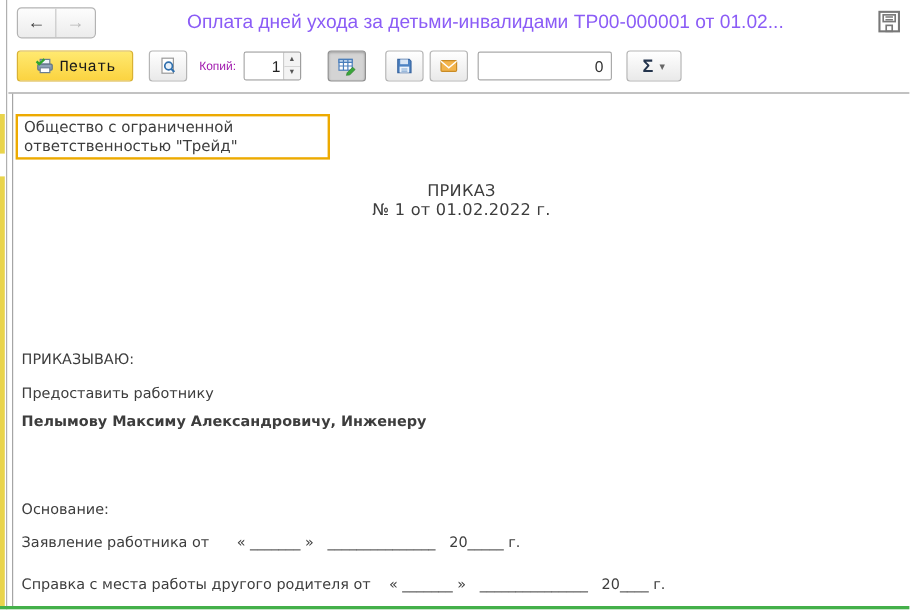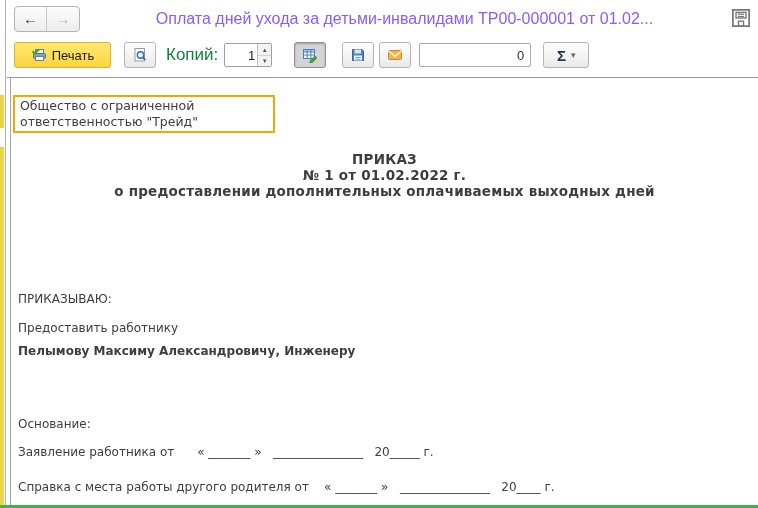--- a/index.html
+++ b/index.html
@@ -20,41 +20,41 @@
   .navgroup{margin-left:7px;display:flex;border:1px solid #b3b3b3;border-radius:4px;overflow:hidden;background:linear-gradient(#fdfdfd,#ececec);}
   .navbtn{width:32px;height:24px;border:none;background:transparent;font-size:15px;font-weight:bold;cursor:pointer;padding:0;line-height:24px;}
   .navbtn.back{border-right:1px solid #c9c9c9;color:#3a3a3a;}
   .navbtn.fwd{color:#b8b8b8;}
   .title{flex:1;text-align:center;font-size:16px;color:#8b5cf6;white-space:nowrap;overflow:hidden;padding:0 4px;}
   .titlesave{width:24px;height:24px;margin-right:5px;background:none;border:none;padding:0;cursor:pointer;}
   
   .toolbar{position:absolute;left:7px;top:39px;right:0;height:32px;display:flex;align-items:center;}
   .btn{height:26px;border:1px solid #b5b5b5;border-radius:3px;background:linear-gradient(#ffffff,#e9e9e9);display:flex;align-items:center;justify-content:center;cursor:pointer;box-sizing:border-box;}
   .btn.icon{width:32px;}
-  .print{margin-left:7px;width:97px;background:linear-gradient(#ffe970,#fbd340);border-color:#d9b234;font-size:13px;color:#1a1a1a;gap:5px;}
+  .print{margin-left:7px;width:97px;background:linear-gradient(#ffe970,#fbd340);border-color:#d9b234;font-size:13px;color:#1a1a1a;gap:5px;font-family:Liberation Mono, monospace;}
   .preview{margin-left:13px;}
-  .lbl{margin-left:10px;font-size:17px;color:#15803d;}
+  .lbl{margin-left:10px;font-size:10px;color:#a21caf;}
   .spinbox{margin-left:6px;width:48px;height:24px;border:1px solid #9e9e9e;border-radius:2px;background:#fff;display:flex;box-sizing:border-box;}
   .spinbox input{flex:1;min-width:0;border:none;outline:none;text-align:right;font-size:13px;padding:0 2px;font-family:"Liberation Sans",sans-serif;color:#222;}
   .spin{width:13px;border-left:1px solid #c0c0c0;display:flex;flex-direction:column;}
   .spin button{flex:1;font-size:7px;line-height:7px;border:none;background:#f3f3f3;color:#555;padding:0;cursor:pointer;}
   .spin button:first-child{border-bottom:1px solid #d5d5d5;}
   .tbl{margin-left:22px;background:#d4d4d4;border-color:#909090;box-shadow:inset 0 1px 2px rgba(0,0,0,.25);}
   .savebtn{margin-left:16px;}
   .envbtn{margin-left:5px;}
   .counter{margin-left:8px;width:112px;height:24px;border:1px solid #aaa;border-radius:2px;text-align:right;padding:0 6px;font-size:13px;color:#333;box-sizing:border-box;font-family:"Liberation Sans",sans-serif;outline:none;}
   .sigma{margin-left:12px;width:46px;gap:5px;font-size:15px;font-weight:bold;color:#24344d;}
   .sigma .darr{font-size:9px;color:#666;font-weight:normal;}
   
   .doc{position:absolute;left:7px;right:0;top:77px;bottom:3px;border-top:1px solid #9a9a9a;background:#fff;
        font-family:"DejaVu Sans",sans-serif;font-size:12px;color:#3d3d3d;}
   .doc-vline{position:absolute;left:3px;top:0;bottom:0;width:1px;background:#a5a5a5;}
   .company{position:absolute;left:6px;top:17px;width:248px;border:2px solid #edaa00;padding:1px 5px;
            font-weight:normal;font-size:12.5px;line-height:16px;color:#3d3d3d;}
-  .heading{position:absolute;left:4px;right:0;top:73px;text-align:center;font-weight:bold;font-size:13.5px;line-height:16px;letter-spacing:.2px;}
+  .heading{position:absolute;left:4px;right:0;top:73px;text-align:center;font-weight:normal;font-size:13.5px;line-height:16px;letter-spacing:.2px;}
   .p{position:absolute;left:11px;right:8px;line-height:15px;}
   .p-rukov{top:186px;} .p-prikaz{top:214px;} .p-predost{top:243px;}
   .p-name{top:266px;font-weight:bold;}
   .p-dopoln{top:296px;} .p-osnov{top:339px;}
   .p-zayav{top:367px;} .p-sprav{top:402px;}
   .pre{white-space:pre;}
   
   .bottombar{position:absolute;left:0;right:0;bottom:0;height:3px;background:#44b04a;}
 </style>
 </head>
@@ -152,21 +152,20 @@
 </div>
 
 <div class="doc">
   <div class="doc-vline"></div>
 
   <div class="company">Общество с ограниченной ответственностью "Трейд"</div>
 
   <div class="heading">
     <div>ПРИКАЗ</div>
     <div>№ 1 от 01.02.2022 г.</div>
-    <div>о предоставлении дополнительных оплачиваемых выходных дней</div>
   </div>
 
   <div class="p p-prikaz">ПРИКАЗЫВАЮ:</div>
   <div class="p p-predost">Предоставить работнику</div>
   <div class="p p-name">Пелымову Максиму Александровичу, Инженеру</div>
   <div class="p p-osnov">Основание:</div>
   <div class="p p-zayav pre">Заявление работника от      « _______ »   _______________   20_____ г.</div>
   <div class="p p-sprav pre">Справка с места работы другого родителя от    « _______ »   _______________   20____ г.</div>
 </div>
 

